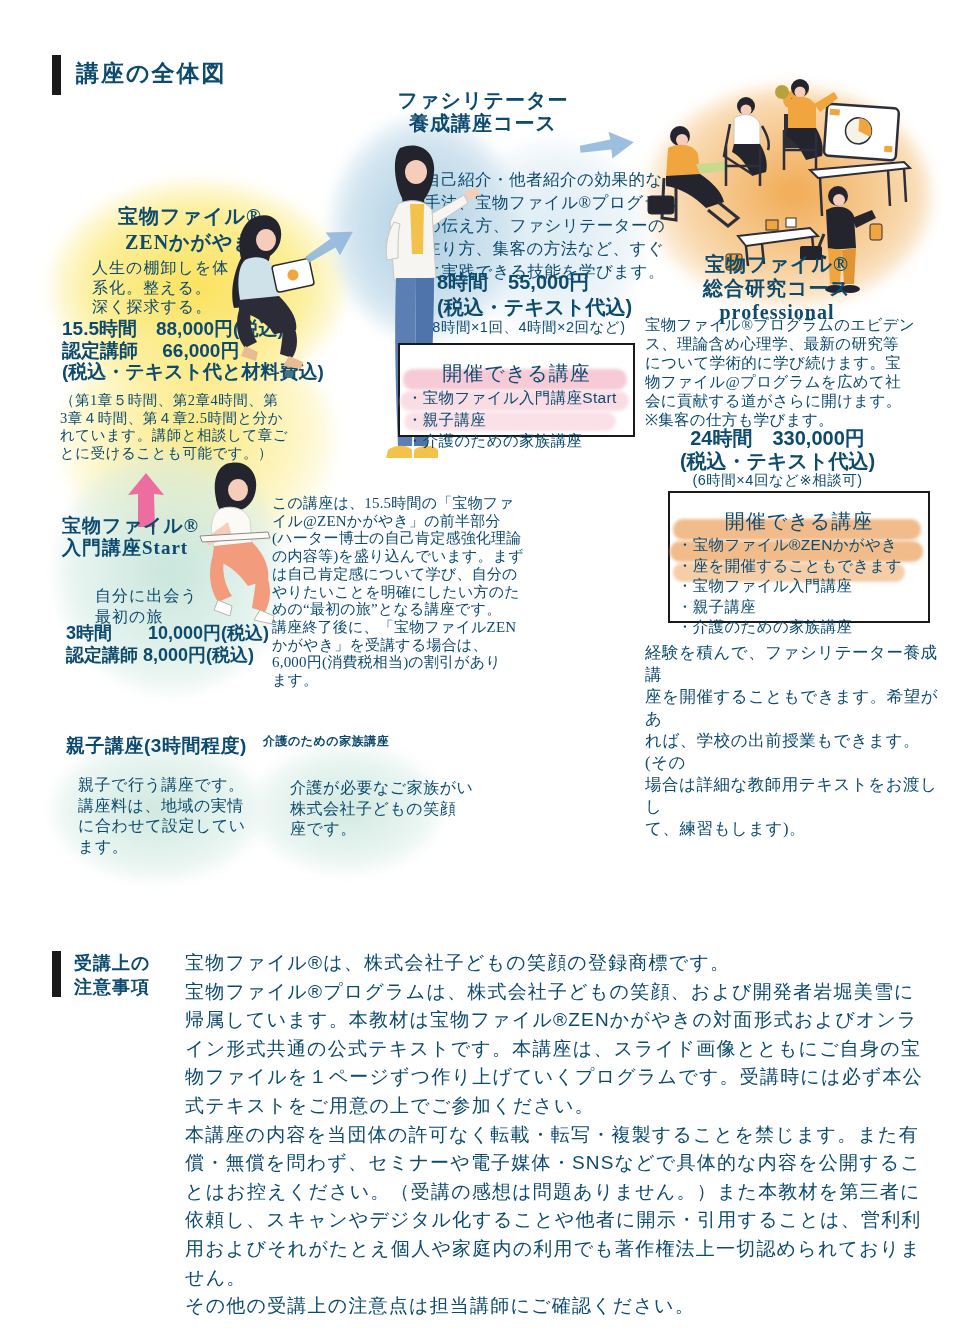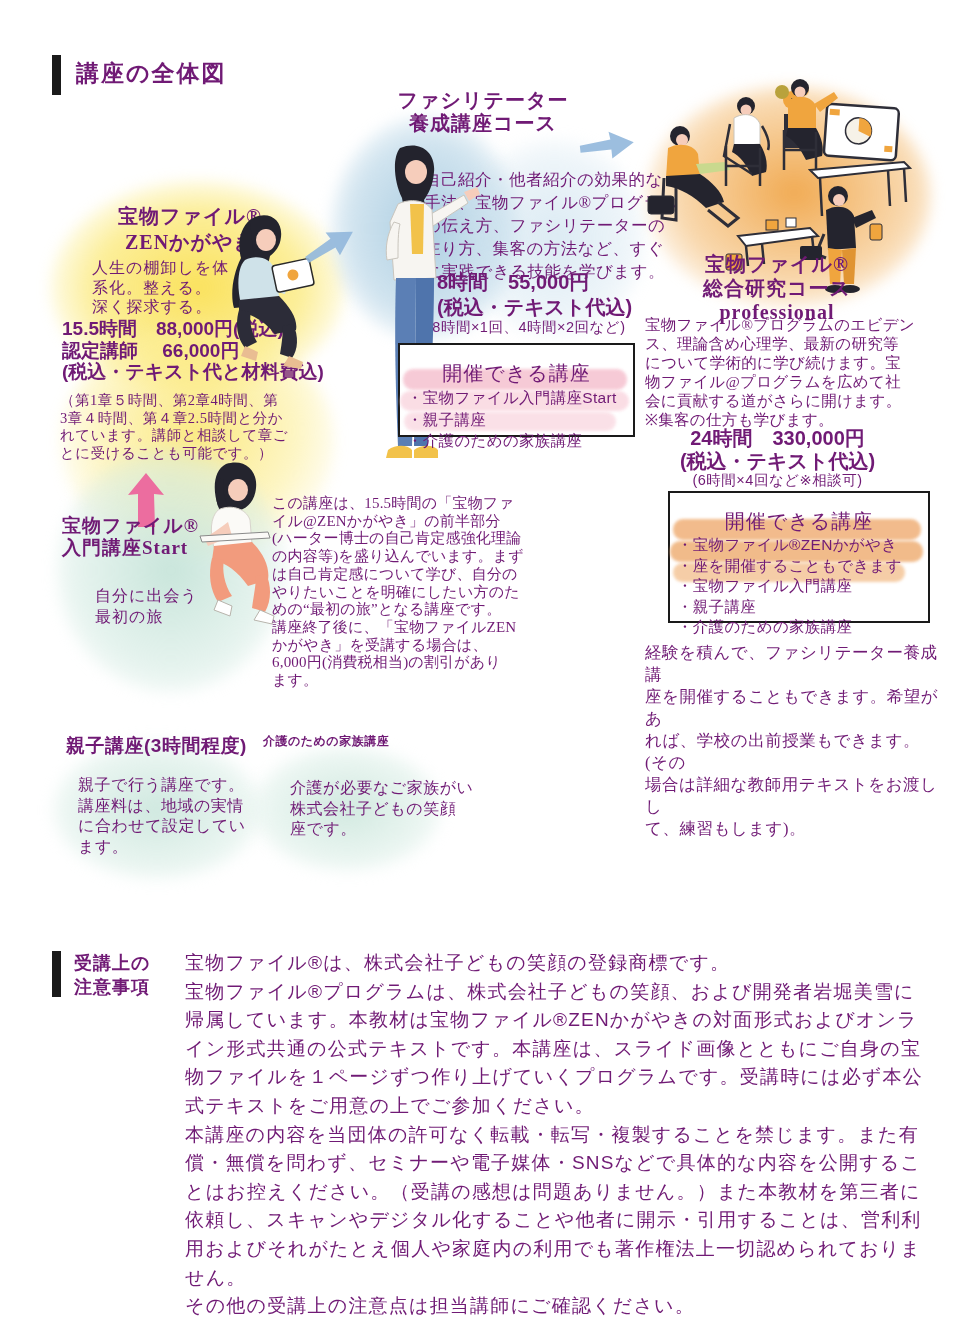--- a/index.html
+++ b/index.html
@@ -1,18 +1,18 @@
 <!DOCTYPE html>
 <html><head>
 <meta charset="utf-8">
 <style>
   html,body{margin:0;padding:0;background:#e9e9e9;}
   .page{
     position:relative;width:960px;height:1344px;margin:0 auto;background:#ffffff;
-    font-family:"Liberation Sans","DejaVu Sans",sans-serif;color:#701a75;overflow:hidden;
+    font-family:"Liberation Sans","DejaVu Sans",sans-serif;color:#0c4a6e;overflow:hidden;
   }
   .abs{position:absolute;}
   .pre{white-space:pre-line;font-family:Liberation Serif, serif;}
   .cjk{word-break:break-all;overflow-wrap:anywhere;}
 
   
   .blob{position:absolute;border-radius:50%;filter:blur(7px);}
   .blob-yellow1{left:50px;top:180px;width:295px;height:215px;
     background:radial-gradient(ellipse at 50% 50%,rgba(250,224,84,.95) 0%,rgba(251,233,120,.75) 50%,rgba(253,243,170,0) 78%);}
   .blob-yellow2{left:60px;top:325px;width:275px;height:235px;
@@ -277,20 +277,24 @@
 て、練習もします)。</div>
 
   <svg class="illo" style="left:128px;top:473px;" width="36" height="56" viewBox="0 0 36 56">
     <path d="M18 0 L36 22 L26 21 L27 54 L10 54 L10 21 L0 22 Z" fill="#ec6d9f"></path>
   </svg>
 
   <div class="abs start-title pre cjk">宝物ファイル®
 入門講座Start</div>
   <div class="abs start-tagline pre cjk">自分に出会う
 最初の旅</div>
+  <div class="abs start-prices">
+    <div>3時間　　10,000円(税込)</div>
+    <div>認定講師 8,000円(税込)</div>
+  </div>
 
   <svg class="illo" style="left:170px;top:458px;" width="116" height="170" viewBox="0 0 116 170">
     <path d="M56 6 C74 0 88 12 86 30 C85 42 78 50 70 52 L48 48 C42 30 44 12 56 6 Z" fill="#24242e"></path>
     <path d="M48 20 C44 34 46 48 52 56 L60 52 C54 42 52 30 54 22 Z" fill="#24242e"></path>
     <ellipse cx="68" cy="32" rx="10" ry="11" fill="#f6cdbb"></ellipse>
     <path d="M48 52 C60 46 76 50 80 62 L82 86 L44 90 C40 74 40 60 48 52 Z" fill="#fbfaf7" stroke="#d8d4cc" stroke-width="1"></path>
     <path d="M58 64 C50 70 42 76 34 80 L38 88 L62 78 Z" fill="#f6cdbb"></path>
     <path d="M30 78 L98 74 L100 80 L32 84 Z" fill="#fbfaf7" stroke="#8a8a8a" stroke-width="1"></path>
     <path d="M44 88 L82 84 C94 96 100 110 98 122 L78 128 C68 114 56 104 42 102 Z" fill="#f29b7d"></path>
     <path d="M96 116 C102 128 101 144 95 154 L82 150 C84 136 86 126 86 118 Z" fill="#f29b7d"></path>

